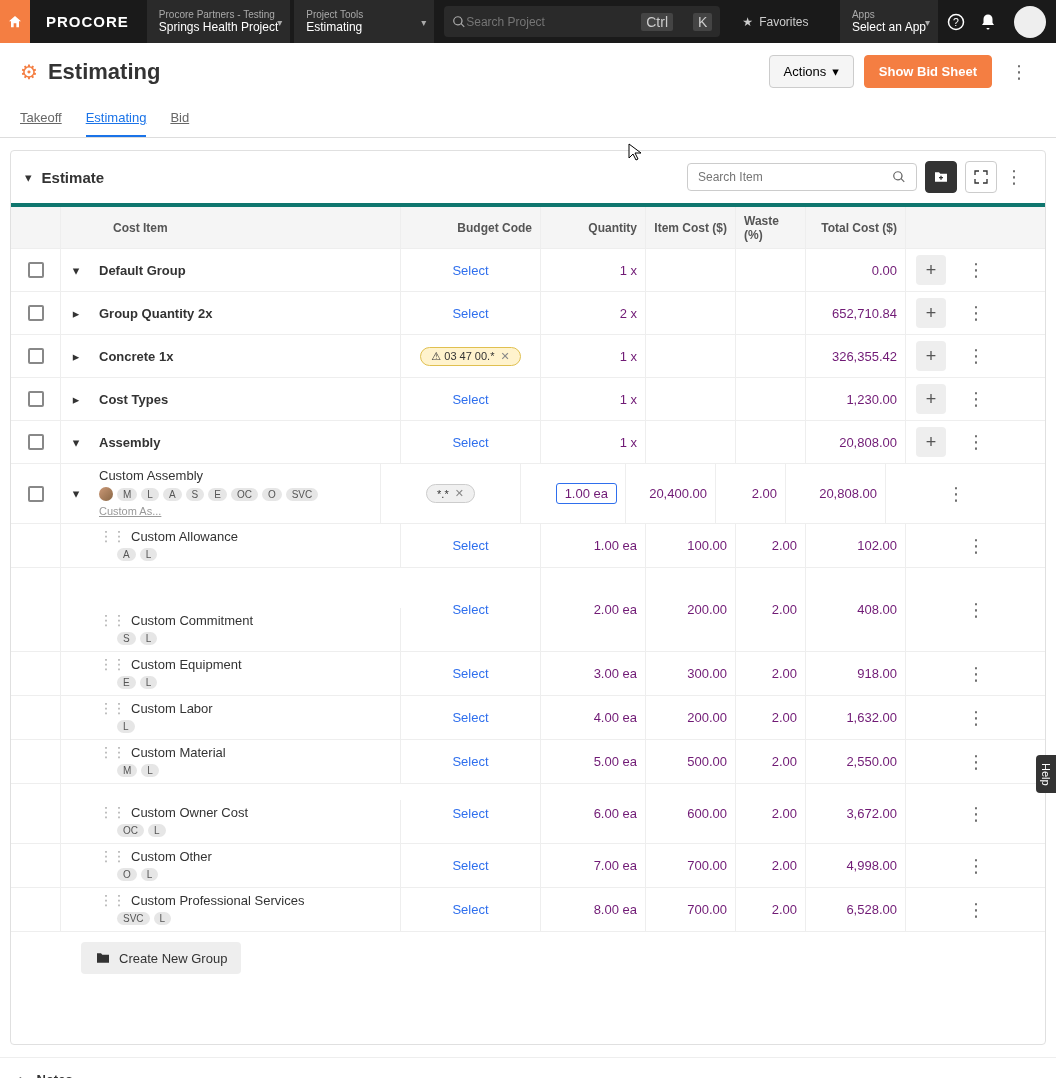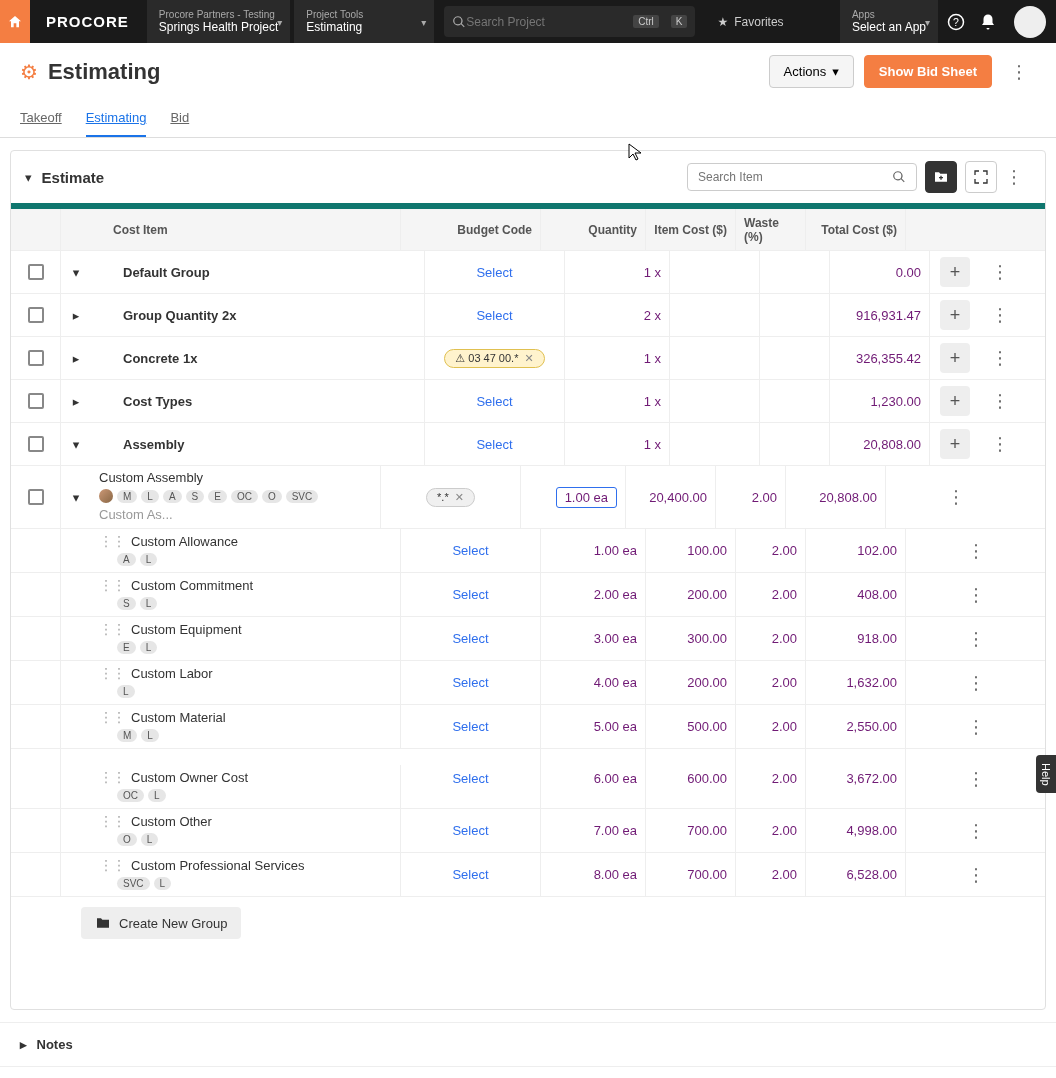--- a/index.html
+++ b/index.html
@@ -8,21 +8,21 @@
 
 .topbar { background: #1a1a1a; height: 43px; display: flex; align-items: stretch; color: #fff; }
 .home-btn { background: #f47e42; width: 30px; display: flex; align-items: center; justify-content: center; }
 .logo { padding: 0 16px; display: flex; align-items: center; font-weight: bold; font-size: 15px; letter-spacing: 1px; }
 .nav-dropdown { background: #2a2a2a; padding: 4px 12px; margin: 0 2px; display: flex; flex-direction: column; justify-content: center; position: relative; min-width: 140px; cursor: pointer; }
 .nav-dropdown .small { font-size: 10px; color: #aaa; }
 .nav-dropdown .big { font-size: 12px; color: #fff; }
 .nav-dropdown::after { content: "▾"; position: absolute; right: 8px; top: 50%; transform: translateY(-50%); font-size: 10px; color: #aaa; }
 .search-box { background: #2a2a2a; border-radius: 4px; margin: 6px 8px; display: flex; align-items: center; padding: 0 8px; flex: 0 0 230px; }
 .search-box input { background: transparent; border: none; color: #fff; flex: 1; outline: none; font-size: 12px; }
-.search-box .kbd { background: #444; padding: 1px 5px; border-radius: 2px; font-size: 10px; margin-left: 12px; color: #ccc; }
+.search-box .kbd { background: #444; padding: 1px 5px; border-radius: 2px; font-size: 14px; margin-left: 20px; color: #ccc; }
 .fav { display: flex; align-items: center; padding: 0 14px; font-size: 12px; color: #ccc; }
 .spacer { flex: 1; }
 .topicons { display: flex; align-items: center; }
 .topicon { width: 32px; display: flex; align-items: center; justify-content: center; color: #fff; cursor: pointer; }
 .avatar { width: 32px; height: 32px; border-radius: 50%; background: #eee; margin: 0 10px; }
 
 
 .titlebar { display: flex; align-items: center; padding: 12px 20px; }
 .gear-icon { color: #f47e42; font-size: 20px; margin-right: 10px; }
 .page-title { font-size: 22px; font-weight: 600; }
@@ -40,50 +40,50 @@
 .panel { margin: 12px 10px; border: 1px solid #e0e0e0; border-radius: 4px; }
 .panel-header { display: flex; align-items: center; padding: 10px 14px; }
 .panel-header .chev { margin-right: 10px; cursor: pointer; }
 .panel-header .ptitle { font-weight: 600; font-size: 15px; }
 .panel-header .psearch { margin-left: auto; border: 1px solid #ccc; border-radius: 4px; padding: 6px 10px; display: flex; align-items: center; width: 230px; }
 .panel-header .psearch input { border: none; outline: none; flex: 1; font-size: 12px; }
 .sq-btn { width: 32px; height: 32px; border: 1px solid #ccc; border-radius: 4px; display: flex; align-items: center; justify-content: center; margin-left: 8px; cursor: pointer; background: #fff; }
 
 
 .grid-wrap { overflow-x: auto; }
-.grid { border-top: 6px solid #0f766e; width: 100%; }
+.grid { border-top: 4px solid #0f766e; width: 100%; }
 .row { display: flex; border-bottom: 1px solid #eee; min-height: 42px; align-items: stretch; }
 .row.header { background: #f5f5f5; font-weight: 600; color: #555; font-size: 12px; }
 .row > div { display: flex; align-items: center; padding: 6px 8px; }
 .c-check { width: 50px; justify-content: center; border-right: 1px solid #eee; }
 .c-exp { width: 30px; justify-content: center; }
 .c-name { flex: 0 0 340px; border-right: 1px solid #eee; }
 .row.header .c-name { padding-left: 52px; }
 .c-budget { width: 140px; justify-content: center; border-right: 1px solid #eee; }
 .c-qty { width: 105px; justify-content: flex-end; border-right: 1px solid #eee; }
 .c-item { width: 90px; justify-content: flex-end; border-right: 1px solid #eee; }
 .c-waste { width: 70px; justify-content: flex-end; border-right: 1px solid #eee; }
 .c-total { width: 100px; justify-content: flex-end; border-right: 1px solid #eee; }
 .c-add { width: 50px; justify-content: center; }
 .c-menu { width: 40px; justify-content: center; }
 .chk { width: 16px; height: 16px; border: 2px solid #888; border-radius: 2px; cursor: pointer; }
 .add-btn { width: 30px; height: 30px; background: #eee; border-radius: 4px; display: flex; align-items: center; justify-content: center; font-size: 18px; cursor: pointer; color: #555; }
 .link-blue { color: #2f6fed; cursor: pointer; }
 .num { color: #701a75; }
-.bold { font-weight: 600; margin-left: 24px; }
+.bold { font-weight: 600; }
 .indent1 { padding-left: 20px; }
 .indent3 { padding-left: 50px; }
 .drag-dots { color: #aaa; font-size: 14px; margin-right: 6px; letter-spacing: -1px; }
 
 .badge-chip { background: #fff3cd; border: 1px solid #e0c050; border-radius: 12px; padding: 2px 10px; font-size: 11px; display: inline-flex; align-items: center; gap: 6px; }
 .badge-chip .x { cursor: pointer; color: #888; }
 .chip-row { display: flex; gap: 4px; flex-wrap: wrap; margin-top: 4px; align-items: center;}
 .mini-chip { background: #e6e6e6; border-radius: 8px; padding: 1px 6px; font-size: 10px; color: #555; }
 .mini-chip.round { border-radius: 50%; width: 14px; height: 14px; padding: 0; display: inline-block; background: linear-gradient(135deg,#c97,#864); }
-.sub-line { color: #999; font-size: 13px; }
+.sub-line { color: #999; font-size: 11px; text-decoration: underline; }
 
 .qty-input-active { border: 1px solid #2f6fed; border-radius: 3px; padding: 2px 8px; }
 
 .create-btn { margin: 10px 10px 10px 70px; display: inline-flex; align-items: center; gap: 8px; background: #eee; padding: 8px 14px; border-radius: 4px; cursor: pointer; font-size: 13px; }
 
 .collapse-row { display: flex; align-items: center; padding: 14px 20px; border-top: 1px solid #eee; font-weight: 600; cursor: pointer; }
 .help-side { position: fixed; right: 0; top: 70%; background: #333; color: #fff; writing-mode: vertical-rl; padding: 8px 4px; font-size: 11px; border-radius: 4px 0 0 4px; cursor: pointer; }
 
 svg { display: block; }
 .cursor-arrow { position: absolute; left: 628px; top: 143px; pointer-events: none; }
@@ -233,21 +233,21 @@
     <div class="c-name bold" style="flex:0 0 310px;">Group Quantity 2x</div>
     <div class="c-budget">
               <span class="link-blue">Select</span>
             </div>
     <div class="c-qty">
               <span class="num">2 x</span>
             </div>
     <div class="c-item"></div>
     <div class="c-waste"></div>
     <div class="c-total">
-              <span class="num">916,931.47</span>
+              <span class="num">652,710.84</span>
             </div>
     <div class="c-add">
               <div class="add-btn">+</div>
             </div>
     <div class="c-menu">
               <span class="kebab">⋮</span>
             </div>
           </div>
           <div class="row">
     <div class="c-check">
@@ -395,21 +395,21 @@
               <span class="num">102.00</span>
             </div>
     <div class="c-add"></div>
     <div class="c-menu">
               <span class="kebab">⋮</span>
             </div>
           </div>
           <div class="row">
     <div class="c-check"></div>
     <div class="c-exp"></div>
-    <div class="c-name indent3" style="flex:0 0 310px;display:block;padding-top:4px;">
+    <div class="c-name indent3" style="flex:0 0 310px;display:block;padding-top:4px;margin-top:40px;">
       <div><span class="drag-dots">⋮⋮</span><span>Custom Commitment</span></div>
       <div class="chip-row" style="padding-left:18px;">
                 <span class="mini-chip">S</span>
                 <span class="mini-chip">L</span>
               </div>
     </div>
     <div class="c-budget">
               <span class="link-blue">Select</span>
             </div>
     <div class="c-qty">

